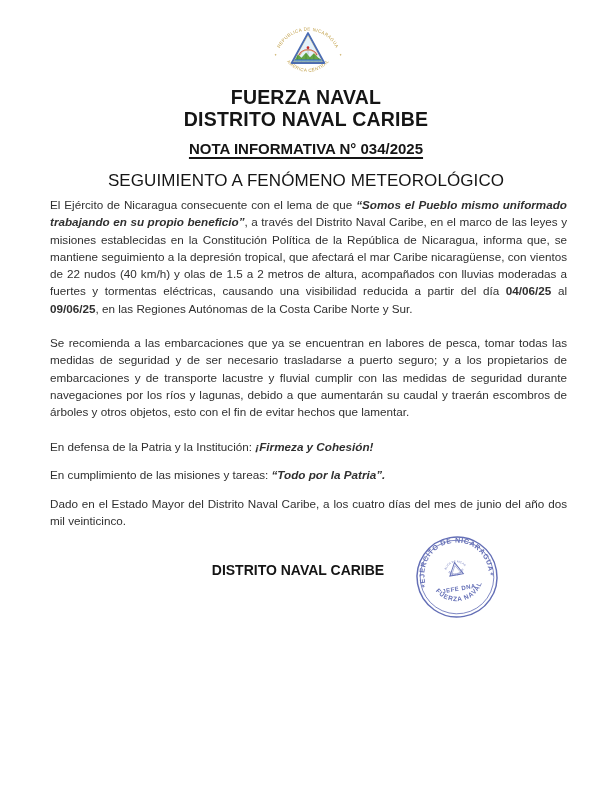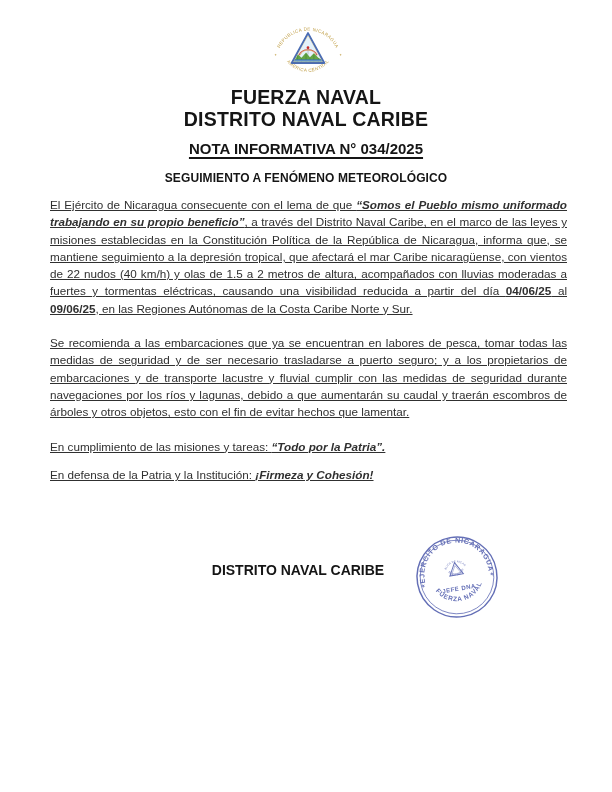--- a/index.html
+++ b/index.html
@@ -16,29 +16,29 @@
   .emblem { position:absolute; left:269px; top:14px; width:78px; height:72px; }
   .emblem svg { width:100%; height:100%; }
 
   
   .header-block { position:absolute; top:87px; left:0; width:612px; text-align:center; color:#151515; }
   .title-line { font-size:19.5px; font-weight:bold; line-height:21.5px; letter-spacing:0.2px; }
   .note-number {
     margin-top:10px; font-size:15px; font-weight:bold; display:inline-block;
     text-decoration:underline; text-decoration-thickness:1.5px; text-underline-offset:3px;
   }
-  .subject { margin-top:13px; font-size:12px; font-weight:bold; letter-spacing:0.1px; }
+  .subject { margin-top:13px; font-size:17px; font-weight:normal; letter-spacing:0.1px; }
 
   
   .body-text {
     position:absolute; top:196px; left:50px; width:517px;
     font-size:11.7px; line-height:17.3px; color:#303030;
     text-align:justify;
   }
-  .body-text p { margin:0 0 17px 0;text-decoration:underline; }
+  .body-text p { margin:0 0 17px 0; }
   .body-text p.tight { margin:0 0 11.5px 0; }
   .seg-b { font-weight:bold; }
   .seg-i { font-style:italic; }
 
   
   .signature {
     position:absolute; top:562px; left:90px; width:416px;
     text-align:center; font-size:14px; font-weight:bold; line-height:17px; color:#151515;
   }
 
@@ -98,22 +98,23 @@
   <div class="header-block">
     <div class="title-line">FUERZA NAVAL</div>
     <div class="title-line">DISTRITO NAVAL CARIBE</div>
     <div><span class="note-number">NOTA INFORMATIVA N° 034/2025</span></div>
     <div class="subject">SEGUIMIENTO A FENÓMENO METEOROLÓGICO</div>
   </div>
 
   <div class="body-text">
     <p><span class="">El Ejército de Nicaragua consecuente con el lema de que </span><span class="seg-b seg-i">“Somos el Pueblo mismo uniformado trabajando en su propio beneficio”</span><span class="">, a través del Distrito Naval Caribe, en el marco de las leyes y misiones establecidas en la Constitución Política de la República de Nicaragua, informa que, se mantiene seguimiento a la depresión tropical, que afectará el mar Caribe nicaragüense, con vientos de 22 nudos (40 km/h) y olas de 1.5 a 2 metros de altura, acompañados con lluvias moderadas a fuertes y tormentas eléctricas, causando una visibilidad reducida a partir del día </span><span class="seg-b ">04/06/25</span><span class=""> al </span><span class="seg-b ">09/06/25</span><span class="">, en las Regiones Autónomas de la Costa Caribe Norte y Sur.</span></p>
     <p><span class="">Se recomienda a las embarcaciones que ya se encuentran en labores de pesca, tomar todas las medidas de seguridad y de ser necesario trasladarse a puerto seguro; y a los propietarios de embarcaciones y de transporte lacustre y fluvial cumplir con las medidas de seguridad durante navegaciones por los ríos y lagunas, debido a que aumentarán su caudal y traerán escombros de árboles y otros objetos, esto con el fin de evitar hechos que lamentar.</span></p>
+    <p class="tight"><span class="">En defensa de la Patria y la Institución: </span><span class="seg-b seg-i">¡Firmeza y Cohesión!</span></p>
     <p class="tight"><span class="">En cumplimiento de las misiones y tareas: </span><span class="seg-b seg-i">“Todo por la Patria”.</span></p>
-    <p class="tight"><span class="">En defensa de la Patria y la Institución: </span><span class="seg-b seg-i">¡Firmeza y Cohesión!</span></p>
+    <p><span class="">Dado en el Estado Mayor del Distrito Naval Caribe, a los cuatro días del mes de junio del año dos mil veinticinco.</span></p>
   </div>
 
   <div class="signature">
     <div>DISTRITO NAVAL CARIBE</div>
   </div>
 
   <div class="seal">
     <svg viewBox="0 0 100 100" preserveAspectRatio="xMidYMid meet">
       <defs>
         <path id="sealTop" d="M 13.5,56 A 37.5,37.5 0 1 1 86.5,56" fill="none"></path>

